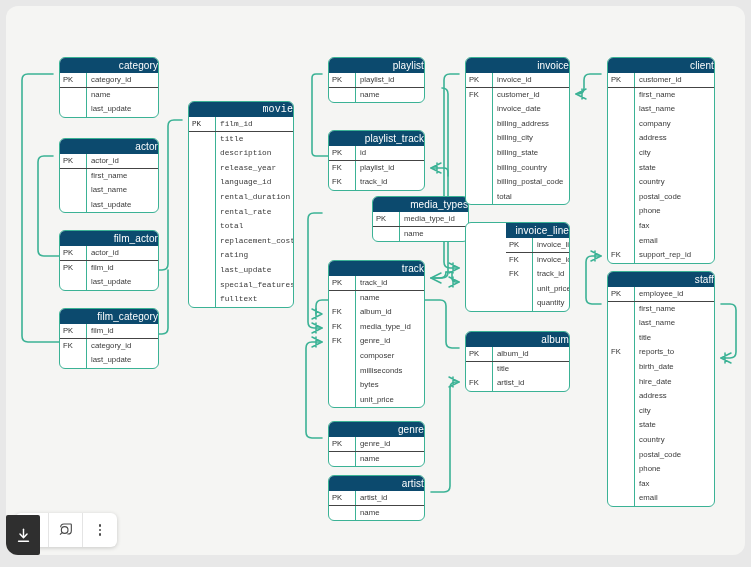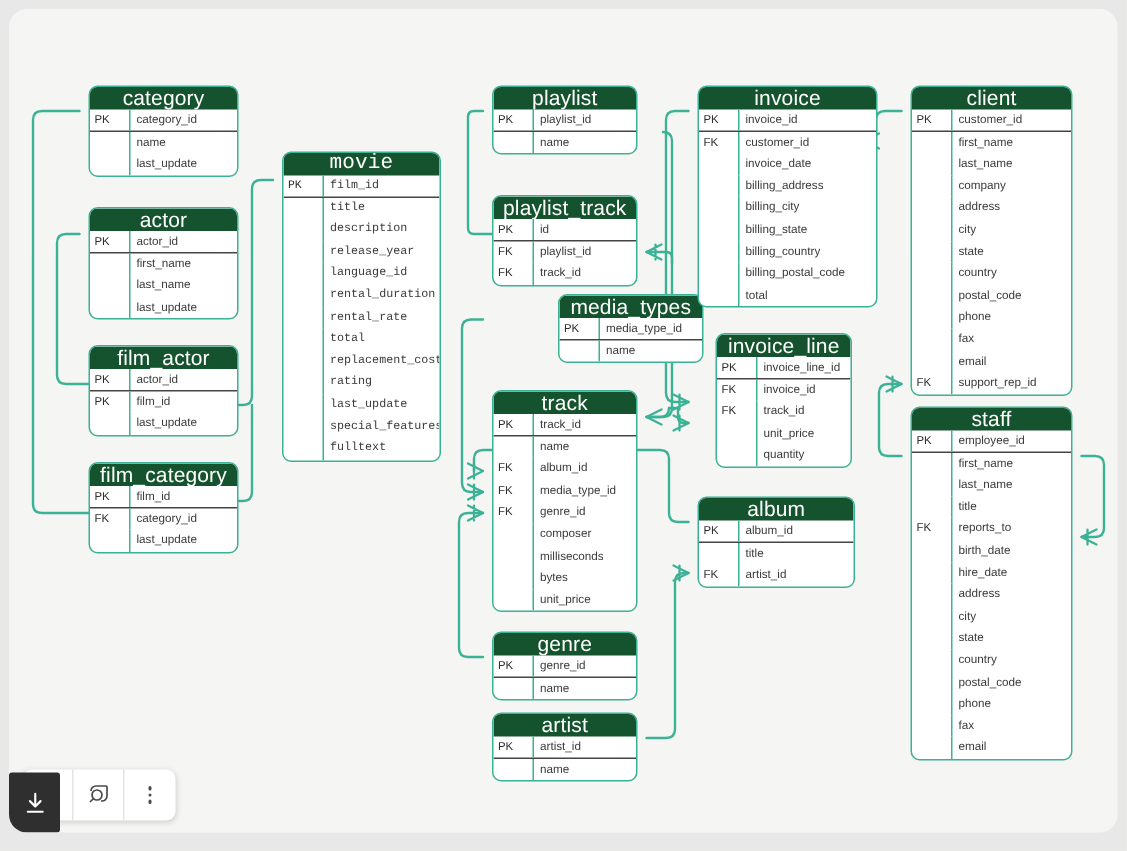--- a/index.html
+++ b/index.html
@@ -30,24 +30,24 @@
   }
   .tbl {
     position: absolute;
     border: 1.6px solid #3bb295;
     border-radius: 6px;
     background: #ffffff;
     overflow: hidden;
     box-shadow: 0 0 0 0 rgba(0,0,0,0);
   }
   .tbl-title {
-    background: #14532d;
+    background: #0c4a6e;
     color: #ffffff;
-    font-size: 14px;
-    text-align: center;
+    font-size: 10px;
+    text-align: right;
     line-height: 15px;
     height: 15px;
     letter-spacing: .1px;
   }
   .row {
     display: flex;
     height: 14.6px;
     align-items: center;
   }
   .row.pkrow { border-bottom: 1.4px solid #444; }
@@ -380,21 +380,21 @@
           <div class="tbl-title">artist</div>
           <div class="row pkrow">
             <div class="key">PK</div>
             <div class="fld">artist_id</div>
           </div>
           <div class="row">
             <div class="key"></div>
             <div class="fld">name</div>
           </div>
         </div>
-        <div class="tbl" style="left: 459px; top: 51px; width: 120px;">
+        <div class="tbl" style="left: 459px; top: 51px; width: 105px;">
           <div class="tbl-title">invoice</div>
           <div class="row pkrow">
             <div class="key">PK</div>
             <div class="fld">invoice_id</div>
           </div>
           <div class="row">
             <div class="key">FK</div>
             <div class="fld">customer_id</div>
           </div>
           <div class="row">
@@ -419,21 +419,21 @@
           </div>
           <div class="row">
             <div class="key"></div>
             <div class="fld">billing_postal_code</div>
           </div>
           <div class="row">
             <div class="key"></div>
             <div class="fld">total</div>
           </div>
         </div>
-        <div class="tbl" style="left: 471px; top: 216px; width: 91px;">
+        <div class="tbl" style="left: 459px; top: 216px; width: 105px; padding-left: 40px;">
           <div class="tbl-title">invoice_line</div>
           <div class="row pkrow">
             <div class="key">PK</div>
             <div class="fld">invoice_line_id</div>
           </div>
           <div class="row">
             <div class="key">FK</div>
             <div class="fld">invoice_id</div>
           </div>
           <div class="row">

